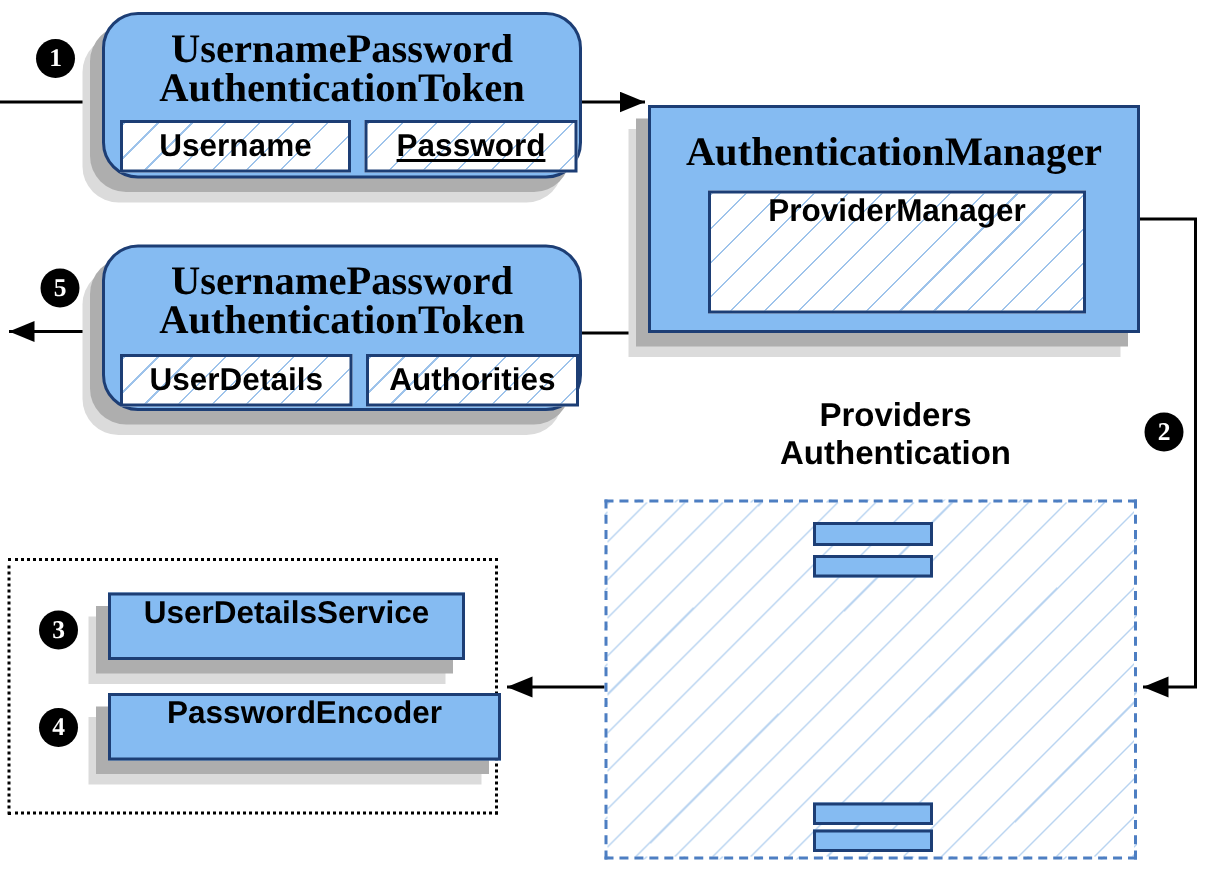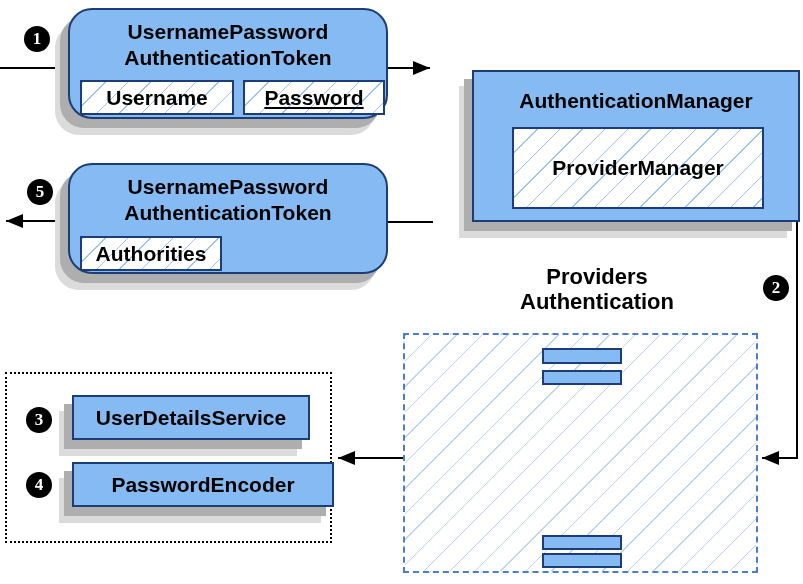--- a/index.html
+++ b/index.html
@@ -13,29 +13,29 @@
     background:#85BBF2;border:2px solid #1d3e75;
     box-shadow:-8px 9px 0 #aeaeae, -13px 16px 0 #dbdbdb;
   }
   .rounded{border-radius:24px;}
   .hatch{
     background-color:#ffffff;
     background-image:repeating-linear-gradient(135deg, rgba(125,175,228,0.75) 0 1px, transparent 1px 16px);
     border:2px solid #1d3e75;
   }
   .node-title{
-    font-weight:bold;font-size:21px;line-height:26px;text-align:center;white-space:nowrap;
+    font-weight:bold;font-size:27px;line-height:26px;text-align:center;white-space:nowrap;font-family:Liberation Serif, serif;
   }
   .field-row{position:absolute;left:10px;right:0;display:flex;gap:9px;}
   .field{
     height:31px;display:flex;align-items:center;justify-content:center;
     font-weight:bold;font-size:21px;white-space:nowrap;
   }
   .center-label{
-    display:flex;align-items:center;justify-content:center;
+    display:flex;align-items:flex-start;justify-content:center;
     font-weight:bold;font-size:21px;white-space:nowrap;
   }
   
   .dashedbox{
     border:2px dashed #4d7ec2;
     background-color:#ffffff;
     background-image:repeating-linear-gradient(135deg, rgba(125,175,228,0.55) 0 1px, transparent 1px 18px);
   }
   
   .dottedbox{border:2px dotted #000;background:transparent;}
@@ -112,33 +112,36 @@
     <div class="field-row" style="top:70px;">
       <div class="field hatch" style="width:150px;">
         <span>Username</span>
       </div>
       <div class="field hatch" style="width:138px;text-decoration:underline;">
         <span>Password</span>
       </div>
     </div>
   </div>
 
-  <div class="abs bluebox" style="left:432px;top:70px;width:328px;height:152px;margin-left:40px;">
+  <div class="abs bluebox" style="left:432px;top:70px;width:328px;height:152px;">
     <div class="node-title" style="margin-top:16px;">AuthenticationManager</div>
     <div class="abs hatch center-label" style="left:38px;top:55px;width:252px;height:82px;">
       <span>ProviderManager</span>
     </div>
   </div>
 
   <div class="abs bluebox rounded" style="left:68px;top:163px;width:320px;height:111px;">
     <div class="node-title" style="margin-top:9px;">
       <div>UsernamePassword</div>
       <div>AuthenticationToken</div>
     </div>
     <div class="field-row" style="top:71px;">
+      <div class="field hatch" style="width:151px;">
+        <span>UserDetails</span>
+      </div>
       <div class="field hatch" style="width:138px;">
         <span>Authorities</span>
       </div>
     </div>
   </div>
 
   <div class="abs heading" style="left:487px;top:264px;width:220px;">
     <div>Providers</div>
     <div>Authentication</div>
   </div>

